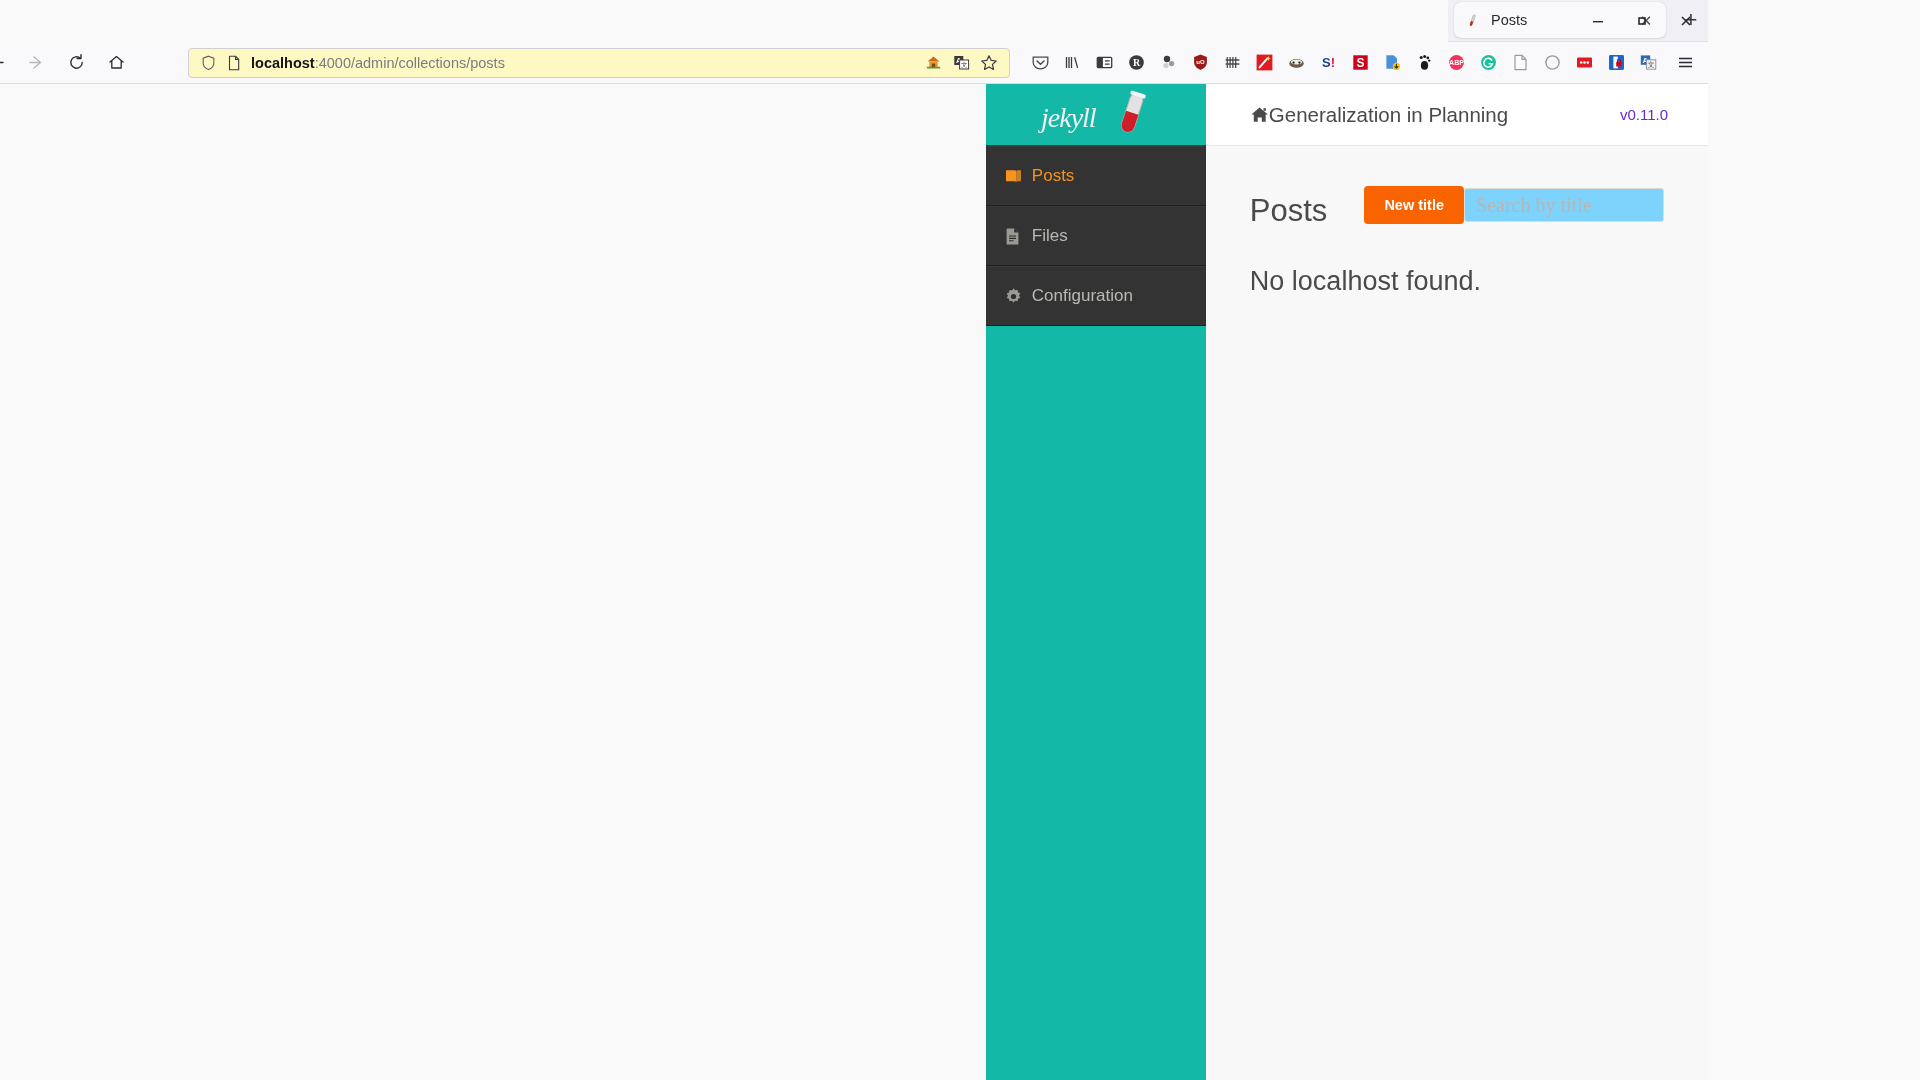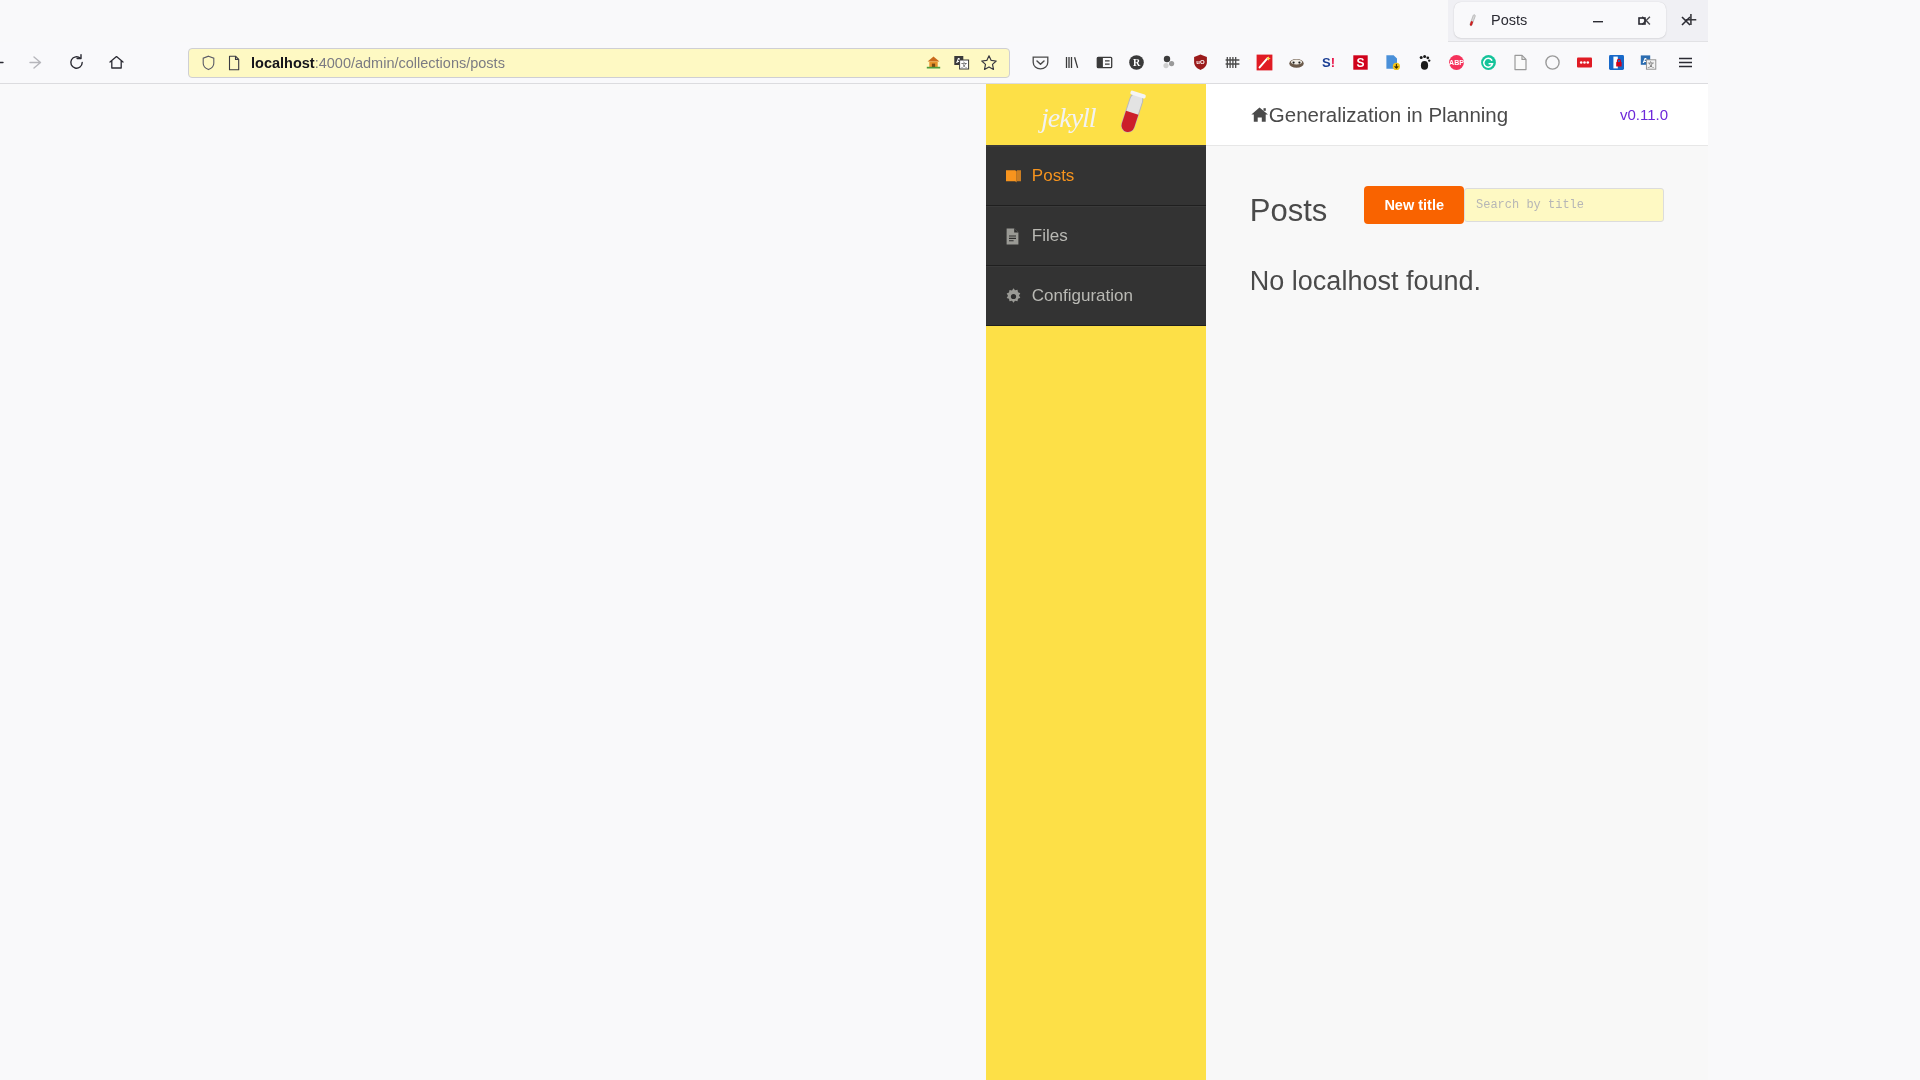--- a/index.html
+++ b/index.html
@@ -84,21 +84,21 @@
     display: flex; align-items: center; justify-content: center;
     border-radius: 4px; flex: 0 0 auto;
   }
   .hamburger { width: 34px; height: 32px; display: flex; align-items: center; justify-content: center; margin-left: 4px; }
 
   
   .viewport { flex: 1 1 auto; display: flex; background: #f8f8f8; min-height: 0; }
 
   
   .sidebar {
-    width: 220px; flex: 0 0 220px; background: #fde047;
+    width: 220px; flex: 0 0 220px; background: #14b8a6;
     display: flex; flex-direction: column;
   }
   .logo-box {
     height: 62px; display: flex; align-items: center; justify-content: center;
     border-bottom: 1px solid #3a3a3a;
   }
   .jekyll-logo { display: block; }
   .nav-group { border-bottom: 1px solid #1f1f1f; border-top: 1px solid #3a3a3a; }
   .nav-group:first-of-type { border-top: none; }
   .nav-item {
@@ -135,23 +135,23 @@
     border: none; border-radius: 4px;
     height: 38px; padding: 0 20px;
     font-size: 14.5px; font-weight: 700;
     font-family: "Liberation Sans", sans-serif;
     display: flex; align-items: center;
   }
   .search-input {
     margin-left: auto; margin-top: 2px;
     width: 200px; height: 34px;
     border: 1px solid #dcdcdc; border-radius: 3px;
-    background: #fef9c3; padding: 0 11px;
-    font-size: 12px; color: #555; outline: none;
-    font-family: Liberation Mono, monospace;
+    background: #7dd3fc; padding: 0 11px;
+    font-size: 20px; color: #555; outline: none;
+    font-family: Liberation Serif, serif;
   }
   .search-input::placeholder { color: #b6b6b6; }
   .empty-msg { margin-top: 40px; font-size: 27px; color: #4a4a4a; font-weight: 400; }
 </style>
 </head>
 <body>
 
 <div class="browser">
 
   <div class="tabstrip">

